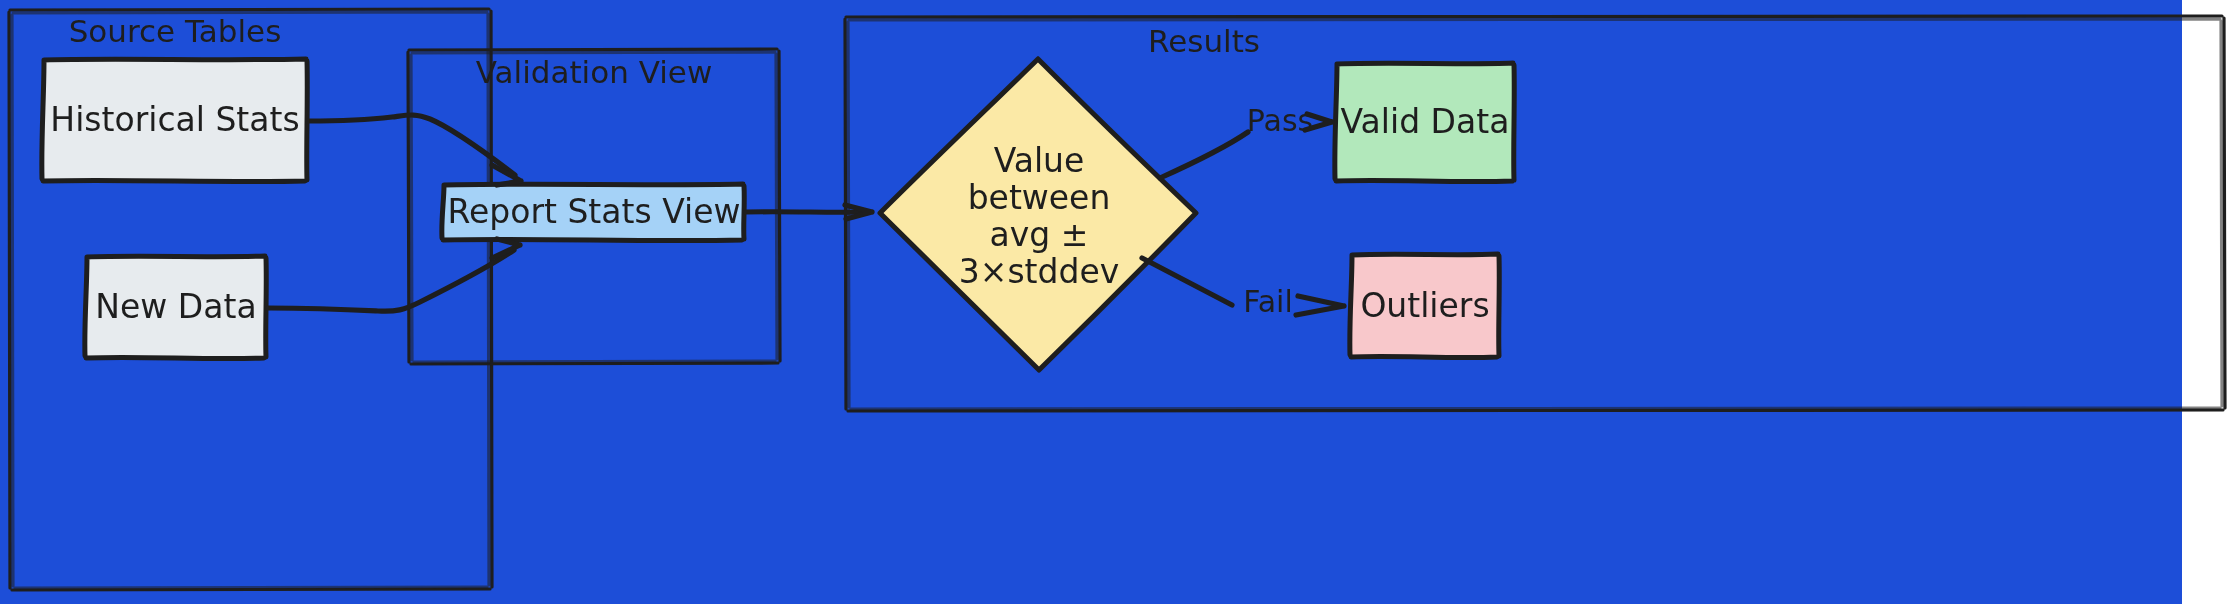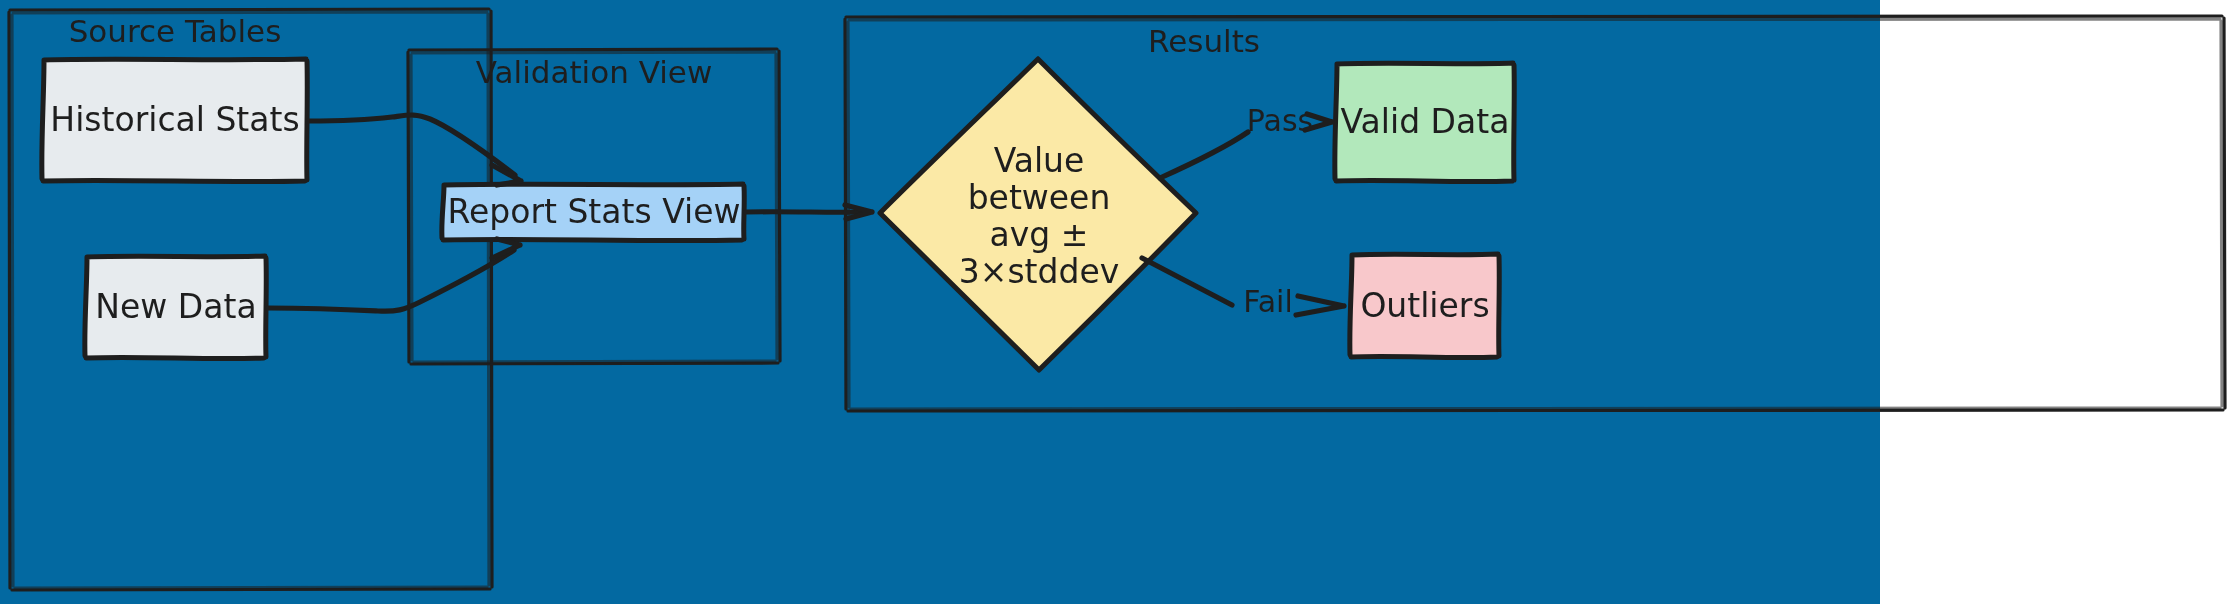--- a/index.html
+++ b/index.html
@@ -1,17 +1,17 @@
 <!DOCTYPE html>
 <html><head>
 <meta charset="utf-8">
 <style>
   html,body{margin:0;padding:0;background:#ffffff;}
   body{width:2236px;height:604px;overflow:hidden;font-family:"DejaVu Sans",sans-serif;}
-  #stage{position:relative;width:1880px;height:604px;background:#0369a1;}
+  #stage{position:relative;width:2182px;height:604px;background:#1d4ed8;}
   svg#diagram{position:absolute;left:0;top:0;width:2236px;height:604px;}
   .sketch-stroke{fill:none;stroke:#1e1e1e;stroke-linecap:round;stroke-linejoin:round;}
   .frame{stroke-width:3.2;}
   .nodeline{stroke-width:5;}
   .arrow{stroke-width:5.2;}
   .lbl{fill:#1e1e1e;font-family:"DejaVu Sans",sans-serif;dominant-baseline:middle;}
   .container-title{font-size:31px;text-anchor:middle;}
   .node-title{font-size:33px;text-anchor:middle;}
   .edge-label{font-size:30px;text-anchor:middle;}
   .diamond-line{font-size:33px;text-anchor:middle;}

